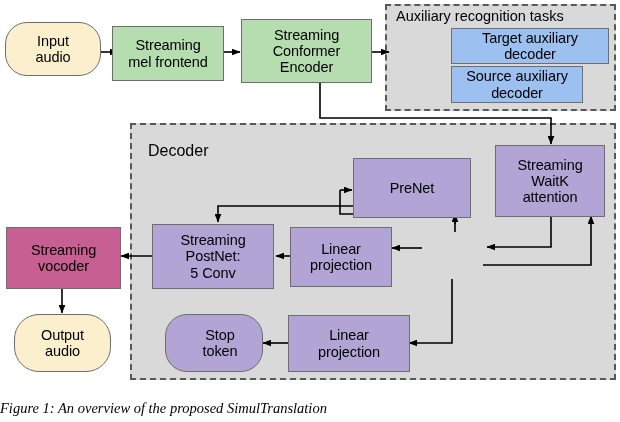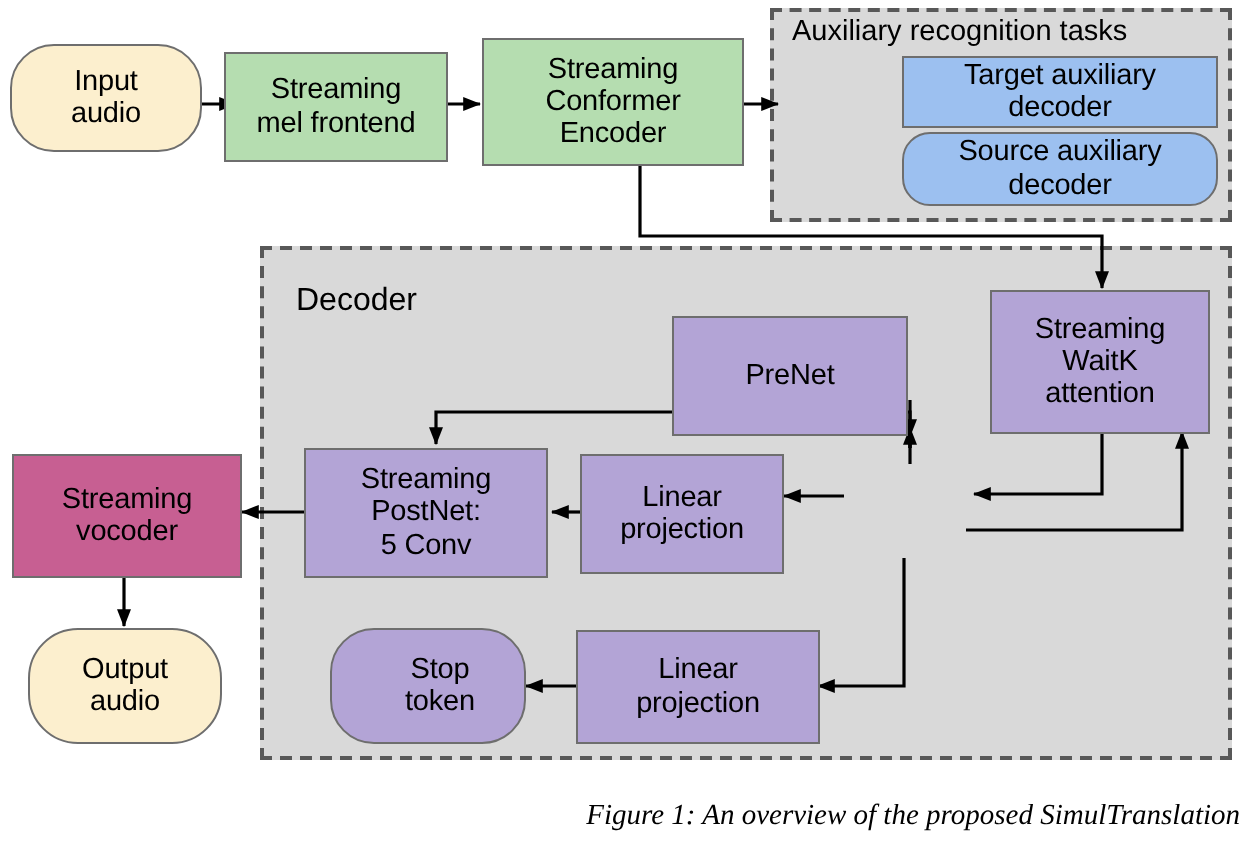--- a/index.html
+++ b/index.html
@@ -54,21 +54,21 @@
     width: 620px;
     height: 422px;
     z-index: 4;
     pointer-events: none;
   }
   .caption {
     position: absolute;
     left: 0;
     top: 400px;
     width: 620px;
-    text-align: right;
+    text-align: left;
     font-family: "Liberation Serif", serif;
     font-style: italic;
     font-size: 14.5px;
     color: #000000;
     white-space: nowrap;
   }
 </style>
 </head>
 <body>
 
@@ -132,24 +132,24 @@
   <div class="node" style="left:112px; top:26px; width:112px; height:55px; background:#b5ddb0;">Streaming
 mel frontend</div>
 
   <div class="node" style="left:241px; top:19px; width:131px; height:64px; background:#b5ddb0;">Streaming
 Conformer
 Encoder</div>
 
   <div class="node" style="left:451px; top:28px; width:158px; height:36px; background:#9cc0f0;">Target auxiliary
 decoder</div>
 
-  <div class="node" style="left:451px; top:66px; width:158px; height:37px; background:#9cc0f0;border-radius:14px;">Source auxiliary
+  <div class="node" style="left:451px; top:66px; width:132px; height:37px; background:#9cc0f0;">Source auxiliary
 decoder</div>
 
-  <div class="node" style="left:336px; top:158px; width:118px; height:60px; background:#b3a4d6;text-align:right;">PreNet</div>
+  <div class="node" style="left:353px; top:158px; width:118px; height:60px; background:#b3a4d6;text-align:right;">PreNet</div>
 
   <div class="node" style="left:495px; top:145px; width:110px; height:72px; background:#b3a4d6;">Streaming
 WaitK
 attention</div>
 
   <div class="node" style="left:152px; top:224px; width:122px; height:65px; background:#b3a4d6;">Streaming
 PostNet:
 5 Conv</div>
 
   <div class="node" style="left:290px; top:227px; width:102px; height:60px; background:#b3a4d6;">Linear

